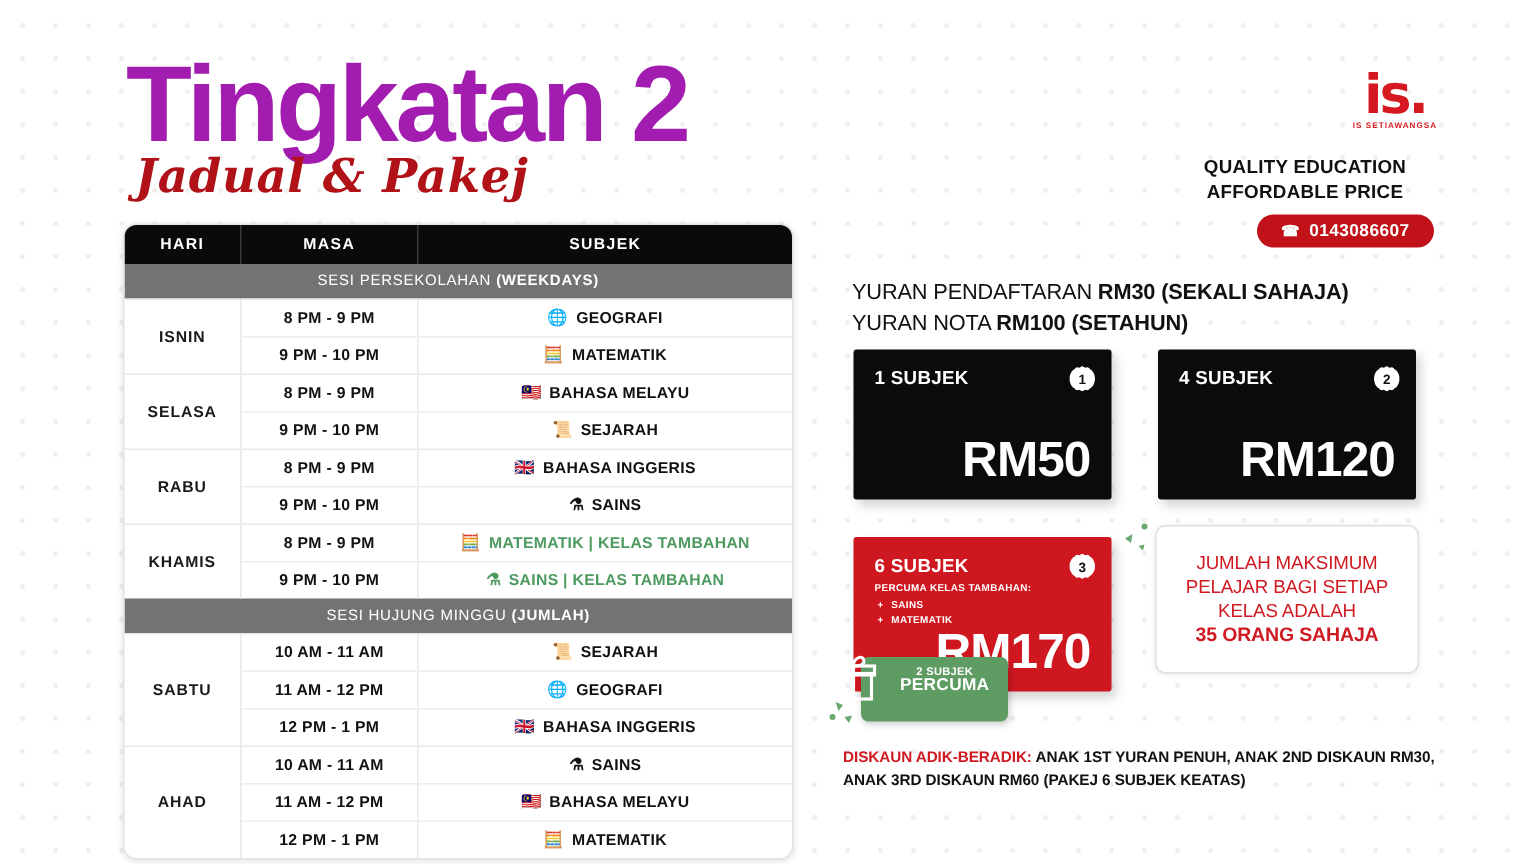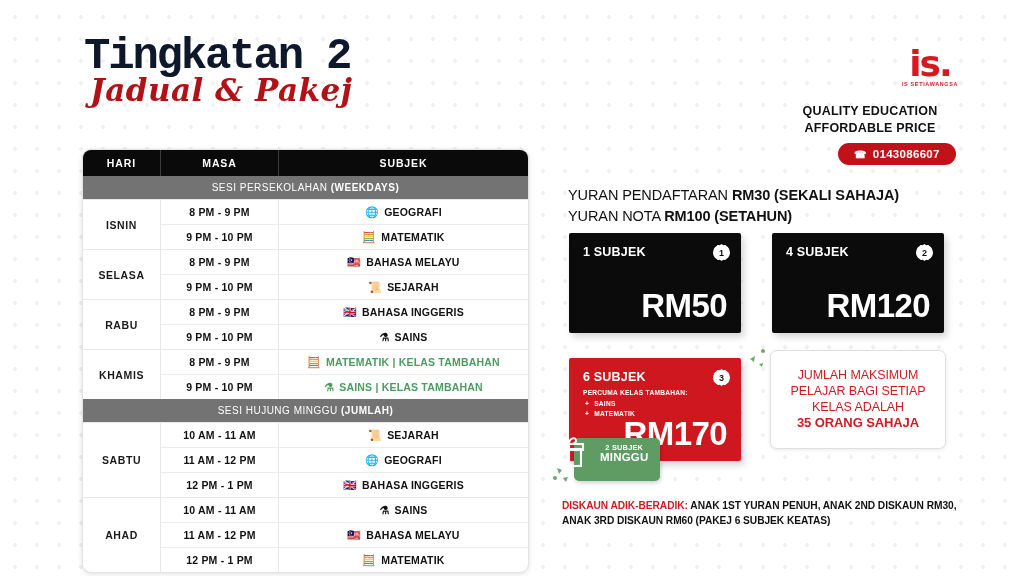--- a/index.html
+++ b/index.html
@@ -12,22 +12,22 @@
     background-position:4px 6px;
     position:relative;
     overflow:hidden;
     color:#111;
   }
   .stage{ position:absolute; inset:0; }
 
   
   .title-block{ position:absolute; left:84px; top:34px; }
   .title-main{
-    font-size:44px; font-weight:700; letter-spacing:-2.2px;
-    line-height:1; color:#0f172a;font-family:Liberation Mono, monospace;
+    font-size:72px; font-weight:700; letter-spacing:-2.2px;
+    line-height:1; color:#a21caf;
   }
   .title-sub{
     font-family:"DejaVu Serif", serif;
     font-style:italic; font-weight:700;
     font-size:31px; color:#b01217;
     margin-top:-6px; margin-left:6px; letter-spacing:0.5px;
   }
 
   
   .sched{
@@ -397,21 +397,21 @@
 
   <div class="gift-tag">
     <svg class="gift-ic" viewBox="0 0 40 40">
       <rect x="7" y="17" width="24" height="17" fill="none" stroke="#ffffff" stroke-width="2.1"></rect>
       <rect x="5" y="12" width="28" height="6" fill="none" stroke="#ffffff" stroke-width="2.1"></rect>
       <line x1="19" y1="12" x2="19" y2="34" stroke="#ffffff" stroke-width="2.1"></line>
       <path d="M19 12 C 19 6, 12 4, 12 9 C 12 12, 16 12, 19 12 Z" fill="none" stroke="#ffffff" stroke-width="2"></path>
       <path d="M19 12 C 19 6, 26 4, 26 9 C 26 12, 22 12, 19 12 Z" fill="none" stroke="#ffffff" stroke-width="2"></path>
     </svg>
     <div class="gift-line1">2 SUBJEK</div>
-    <div class="gift-line2">MINGGU</div>
+    <div class="gift-line2">PERCUMA</div>
   </div>
 
   <div class="maxbox">
     <div class="ln">JUMLAH MAKSIMUM</div>
     <div class="ln">PELAJAR BAGI SETIAP</div>
     <div class="ln">KELAS ADALAH</div>
     <b>35 ORANG SAHAJA</b>
   </div>
 
   <div class="footnote">

